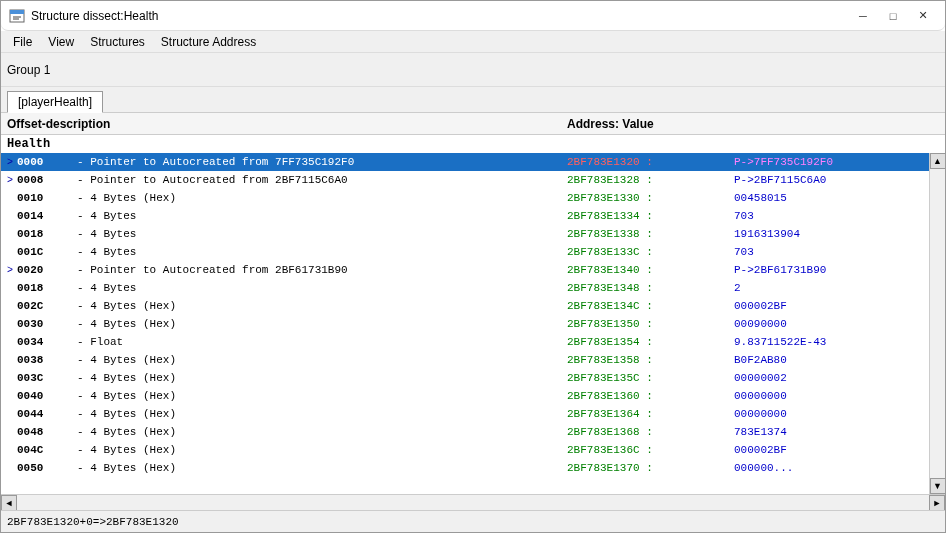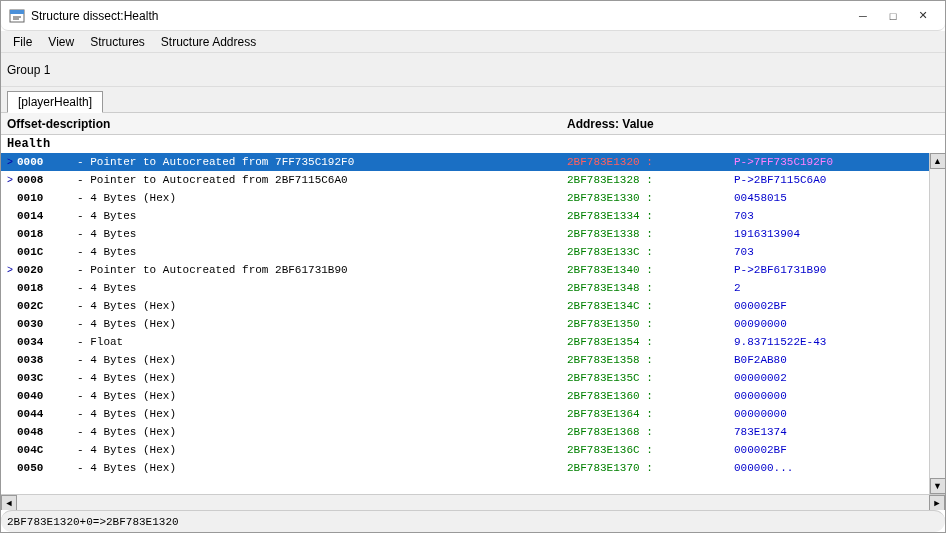--- a/index.html
+++ b/index.html
@@ -181,21 +181,20 @@
     .status-bar {
       height: 22px;
       background: #f0f0f0;
       border-top: 1px solid #ccc;
       display: flex;
       align-items: center;
       padding: 0 6px;
       font-size: 11px;
       font-family: 'Courier New', Courier, monospace;
       color: #000;
-      border-radius: 11px;
     }
     .h-scroll {
       height: 16px;
       background: #f0f0f0;
       border-top: 1px solid #ccc;
       display: flex;
       align-items: center;
     }
     .scroll-btn {
       width: 16px;

